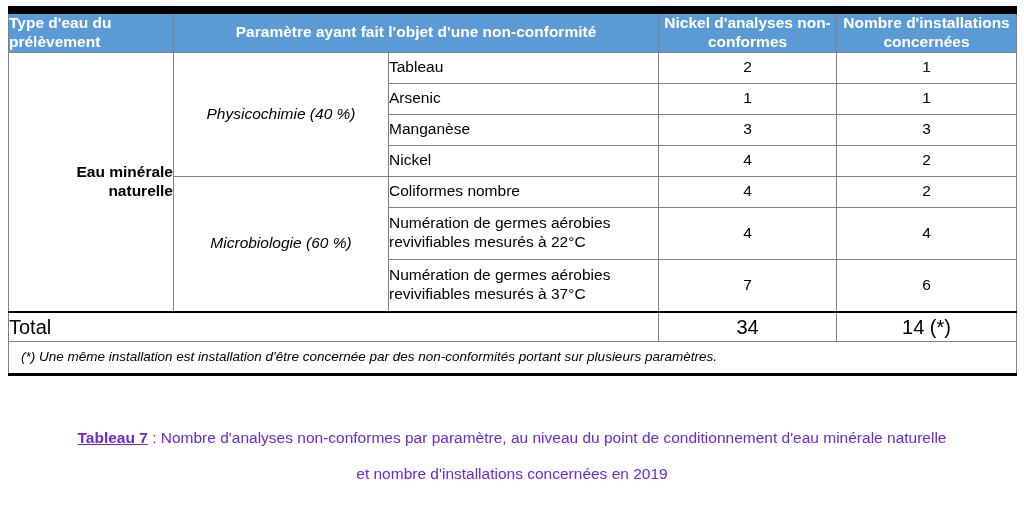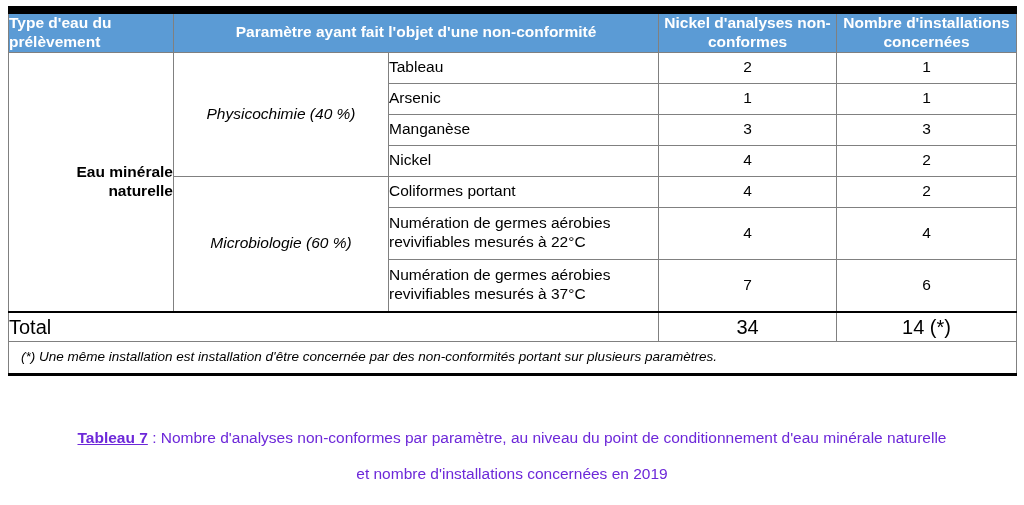--- a/index.html
+++ b/index.html
@@ -192,21 +192,21 @@
         </tr>
 
         <tr class="r-short">
           <td class="cell-param">Nickel</td>
           <td class="cell-num">4</td>
           <td class="cell-num">2</td>
         </tr>
 
         <tr class="r-short">
           <td class="cell-family" rowspan="3">Microbiologie (60 %)</td>
-          <td class="cell-param">Coliformes portant</td>
+          <td class="cell-param">Coliformes nombre</td>
           <td class="cell-num">4</td>
           <td class="cell-num">2</td>
         </tr>
 
         <tr class="r-tall">
           <td class="cell-param">Numération de germes aérobies revivifiables mesurés à 22°C</td>
           <td class="cell-num">4</td>
           <td class="cell-num">4</td>
         </tr>
 

